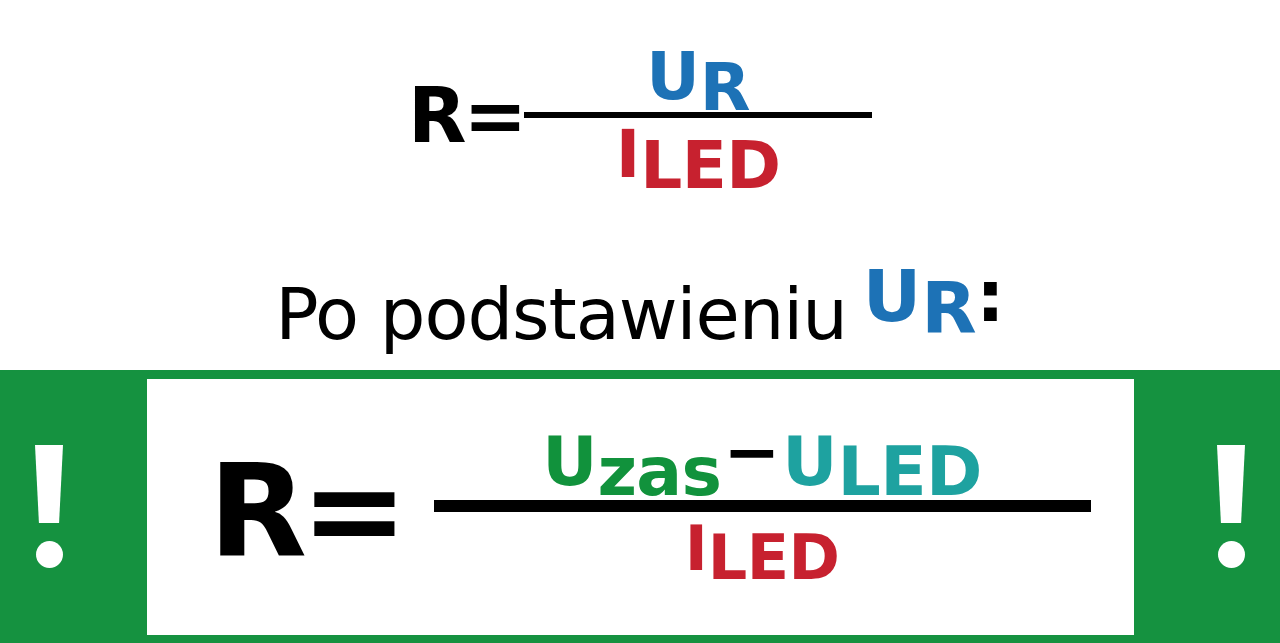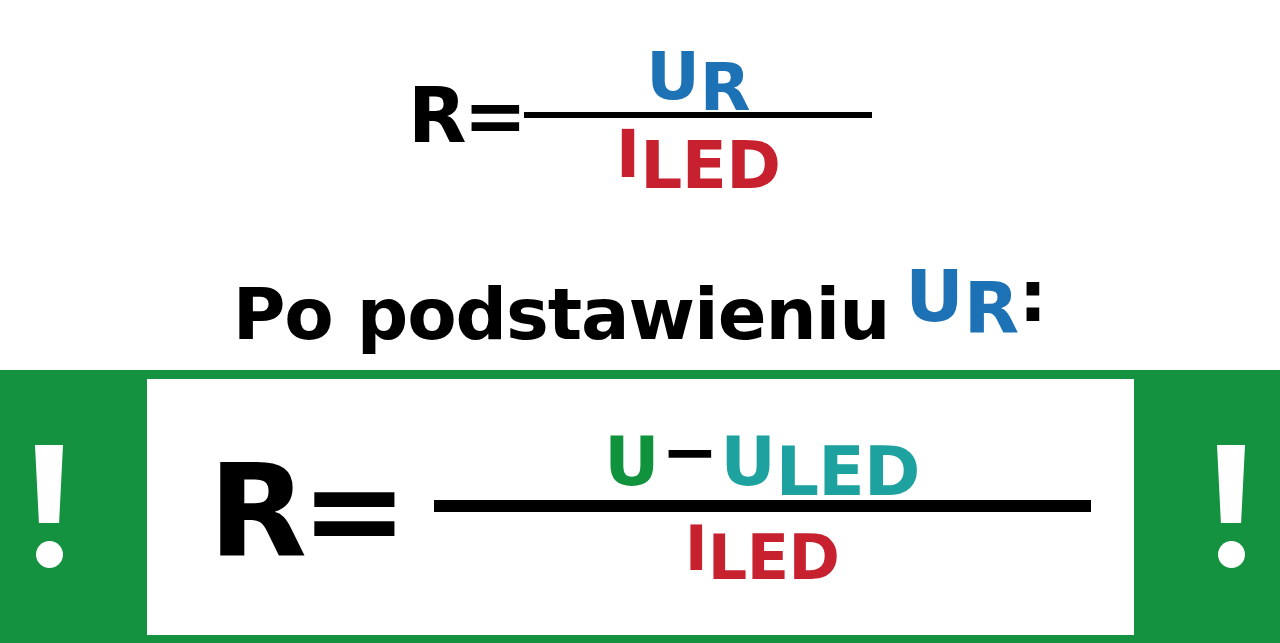--- a/index.html
+++ b/index.html
@@ -89,21 +89,21 @@
     top: 226px;
     width: 1280px;
     height: 140px;
     display: flex;
     align-items: center;
     justify-content: center;
     white-space: nowrap;
   }
   #caption .cap-text {
     font-size: 72px;
-    font-weight: 700;
+    font-weight: 400;
     color: #000000;
     line-height: 1;
     letter-spacing: -0.015em;
     margin-top: 36px;
   }
   #caption .cap-var {
     color: #1D72B6;
     font-size: 72px;
     font-weight: 700;
     line-height: 1;
@@ -231,20 +231,21 @@
     <span class="bang-bar"></span>
     <span class="bang-dot"></span>
   </span>
 
   <div id="banner-card">
     <span class="lhs">R=</span>
 
     <span class="frac">
       <span class="frac-num">
         <span class="var u-zas">U</span>
+          <span class="sub u-zas">zas</span>
           <span class="minus">−</span>
           <span class="var u-led">U</span>
           <span class="sub u-led">LED</span>
       </span>
       <span class="frac-bar"></span>
       <span class="frac-den">
         <span class="var i-led">I</span>
           <span class="sub i-led">LED</span>
       </span>
     </span>

